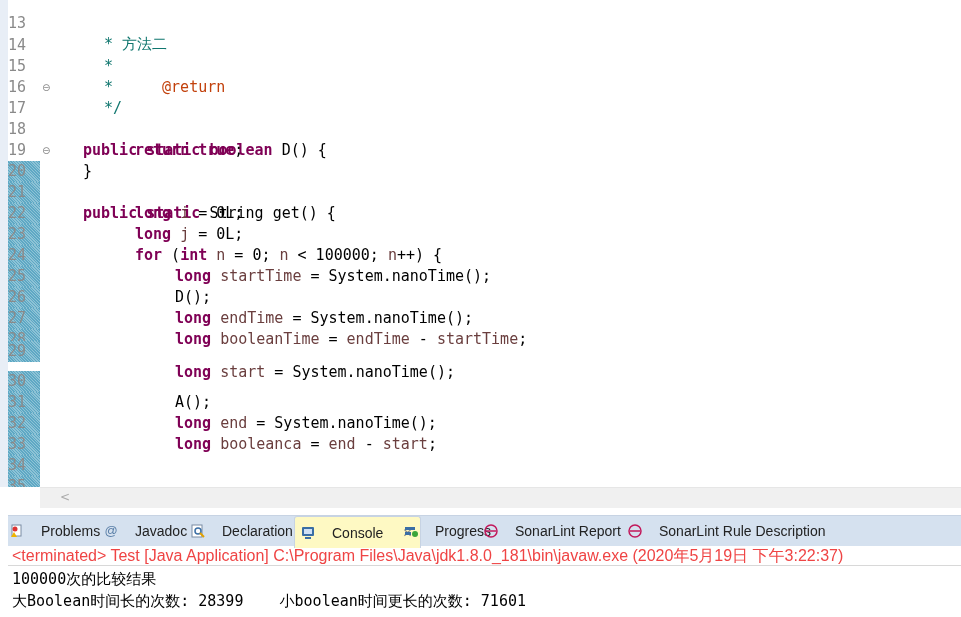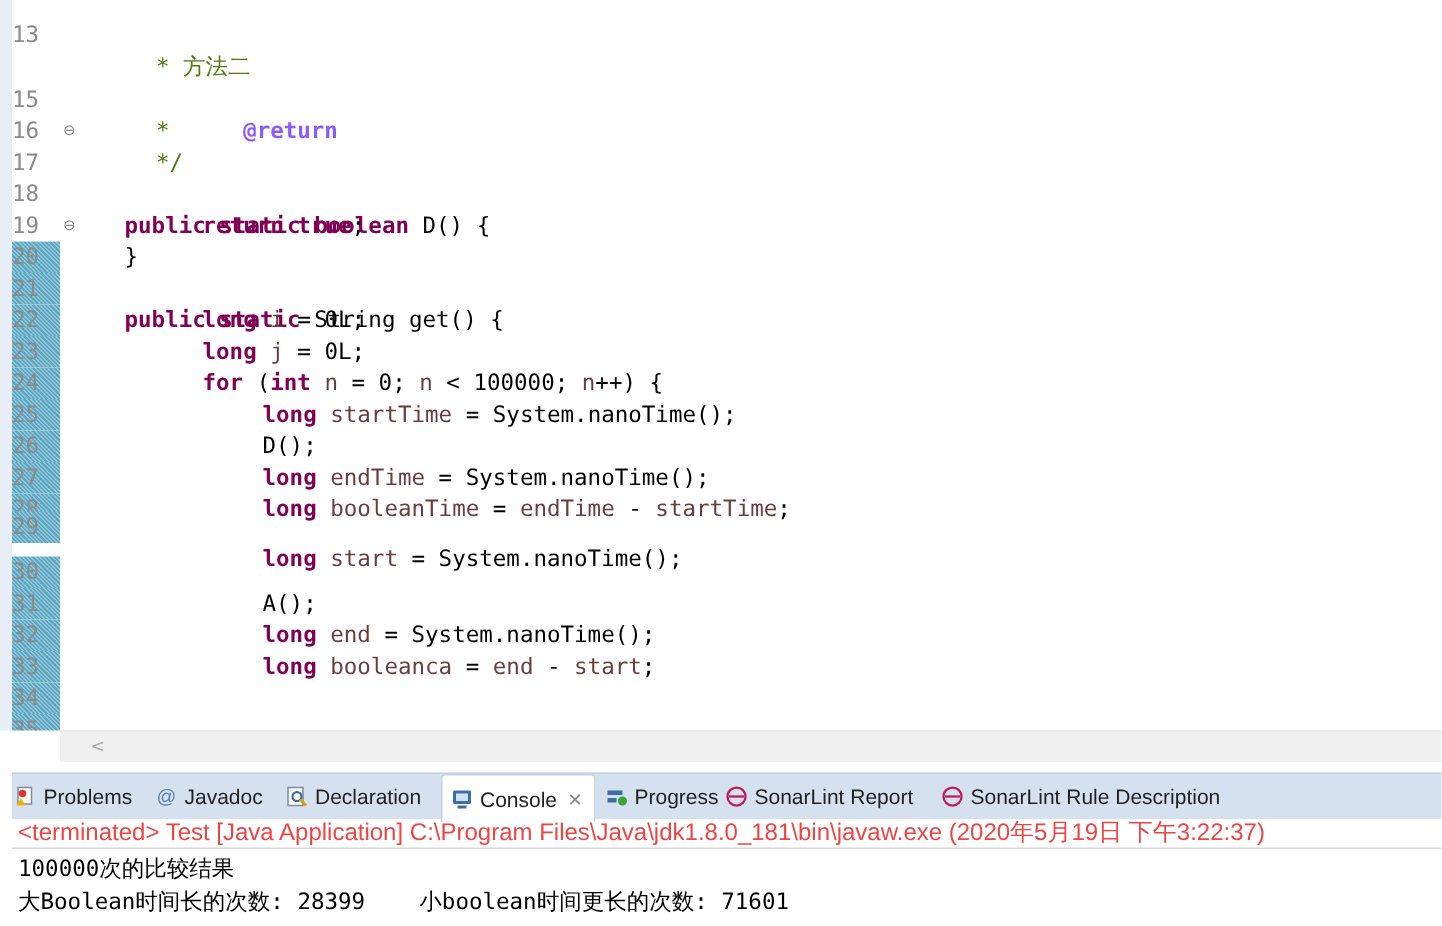--- a/index.html
+++ b/index.html
@@ -6,48 +6,52 @@
   body { width:961px; height:617px; overflow:hidden; background:#ffffff; position:relative;
          font-family:"DejaVu Sans Mono","Liberation Mono",monospace; }
   #editor { position:absolute; left:0; top:0; width:961px; height:487px; background:#fff; overflow:hidden; }
   #editor-left-border { position:absolute; left:0; top:0; width:8px; height:508px; background:#e8eef6; }
   .code-line { position:absolute; left:0; height:21px; width:961px; white-space:pre; font-size:15px; line-height:21px; }
   .ln { position:absolute; left:8px; width:32px; color:#8a8a8a; font-size:15px; }
   .ln.mark { background:repeating-linear-gradient(45deg,#5ea8c4 0 1px,#8ec3d6 1px 2px); }
   .fold { position:absolute; left:42px; top:0; font-size:10px; color:#8a8a8a; font-family:"DejaVu Sans",sans-serif; }
   .code { position:absolute; left:83px; color:#000; }
   .kw { color:#7f0055; font-weight:bold; }
-  .cm { color:#4d7c0f; }
-  .cmtag { color:#8b5cf6; font-weight:bold;padding-left:40px; }
+  .cm { color:#0f766e; }
+  .cmtag { color:#c2410c; font-weight:normal;padding-left:40px; }
   .var { color:#6a3e3e; }
   .it { }
   #hscroll { position:absolute; left:40px; top:487px; width:921px; height:20px; background:#f0f0f0; border-top:1px solid #e6e6e6; }
   #hscroll-left { position:absolute; left:20px; top:2px; color:#aaa; font-size:12px; font-family:"DejaVu Sans",sans-serif; }
   #views { position:absolute; left:0; top:515px; width:961px; height:102px; }
   #tabbar { position:absolute; left:8px; top:0; width:953px; height:30px; background:#d5e1ef;
             border-top:1px solid #c7d3e3; font-family:"Liberation Sans",sans-serif; font-size:14px; }
-  .tab { position:absolute; top:0; height:30px; line-height:30px; color:#222; display:flex; align-items:center; white-space:nowrap; }
-  .tab.active { background:#ffffff; border:1px solid #c7d3e3; border-bottom:none; border-radius:3px 3px 0 0; height:31px; }
+  .tab { position:absolute; top:0; height:30px; line-height:30px; color:#222; display:flex; align-items:center; white-space:nowrap;gap:12px; }
+  .tab.active { background:#fef9c3; border:1px solid #c7d3e3; border-bottom:none; border-radius:3px 3px 0 0; height:31px; }
   .ticon { display:inline-block; width:14px; height:14px; margin-right:5px; }
   .close { color:#888; margin-left:7px; font-size:12px; }
   #console-header { position:absolute; left:8px; top:31px; width:953px; height:20px; line-height:20px;
                     font-family:"Liberation Sans",sans-serif; font-size:16px; color:#ef4444; white-space:nowrap;
                     border-bottom:1px solid #d8d8d8; padding-left:4px; box-sizing:border-box; }
   .console-line { position:absolute; left:12px; font-size:15px; color:#000; white-space:pre; }
 </style>
 </head>
 <body>
 
 <div id="editor">
   <div id="editor-left-border"></div>
 
   <div class="code-line" style="top:-8px">
     <span class="ln">13</span>
     <span class="code cm" style="left:104px">* 方法二</span>
   </div>
+  <div class="code-line" style="top:14px">
+    <span class="ln">14</span>
+    <span class="code cm" style="left:104px">*</span>
+  </div>
   <div class="code-line" style="top:35px">
     <span class="ln">15</span>
     <span class="code" style="left:104px"><span class="cm">* </span><span class="cmtag">@return</span></span>
   </div>
   <div class="code-line" style="top:56px">
     <span class="ln">16</span>
     <span class="code cm" style="left:104px">*/</span>
   </div>
   <div class="code-line" style="top:77px">
     <span class="ln">17</span>

